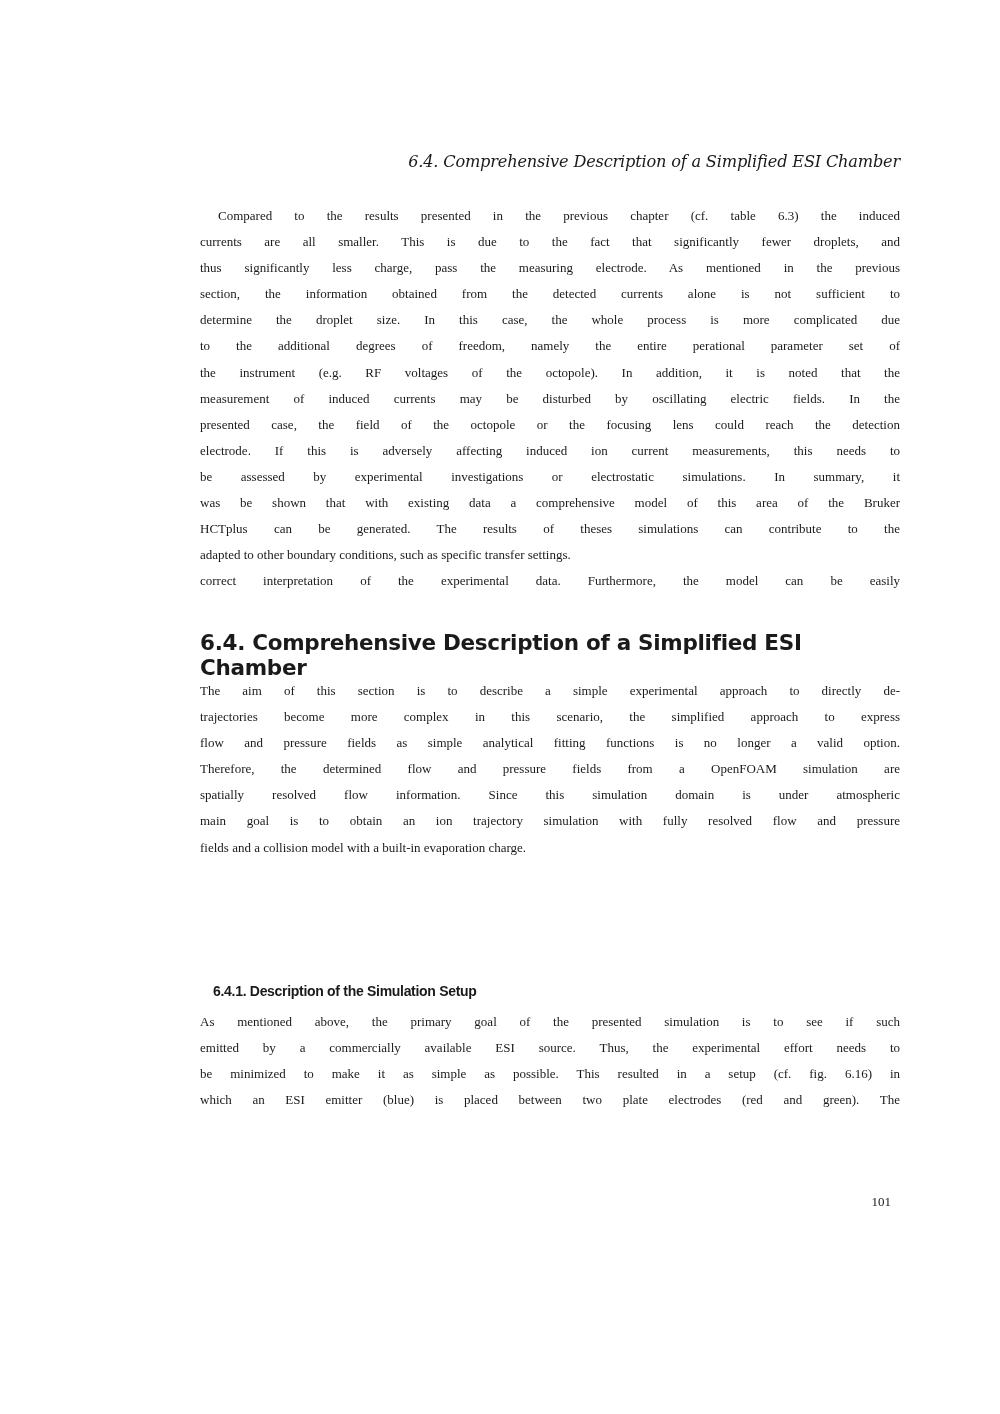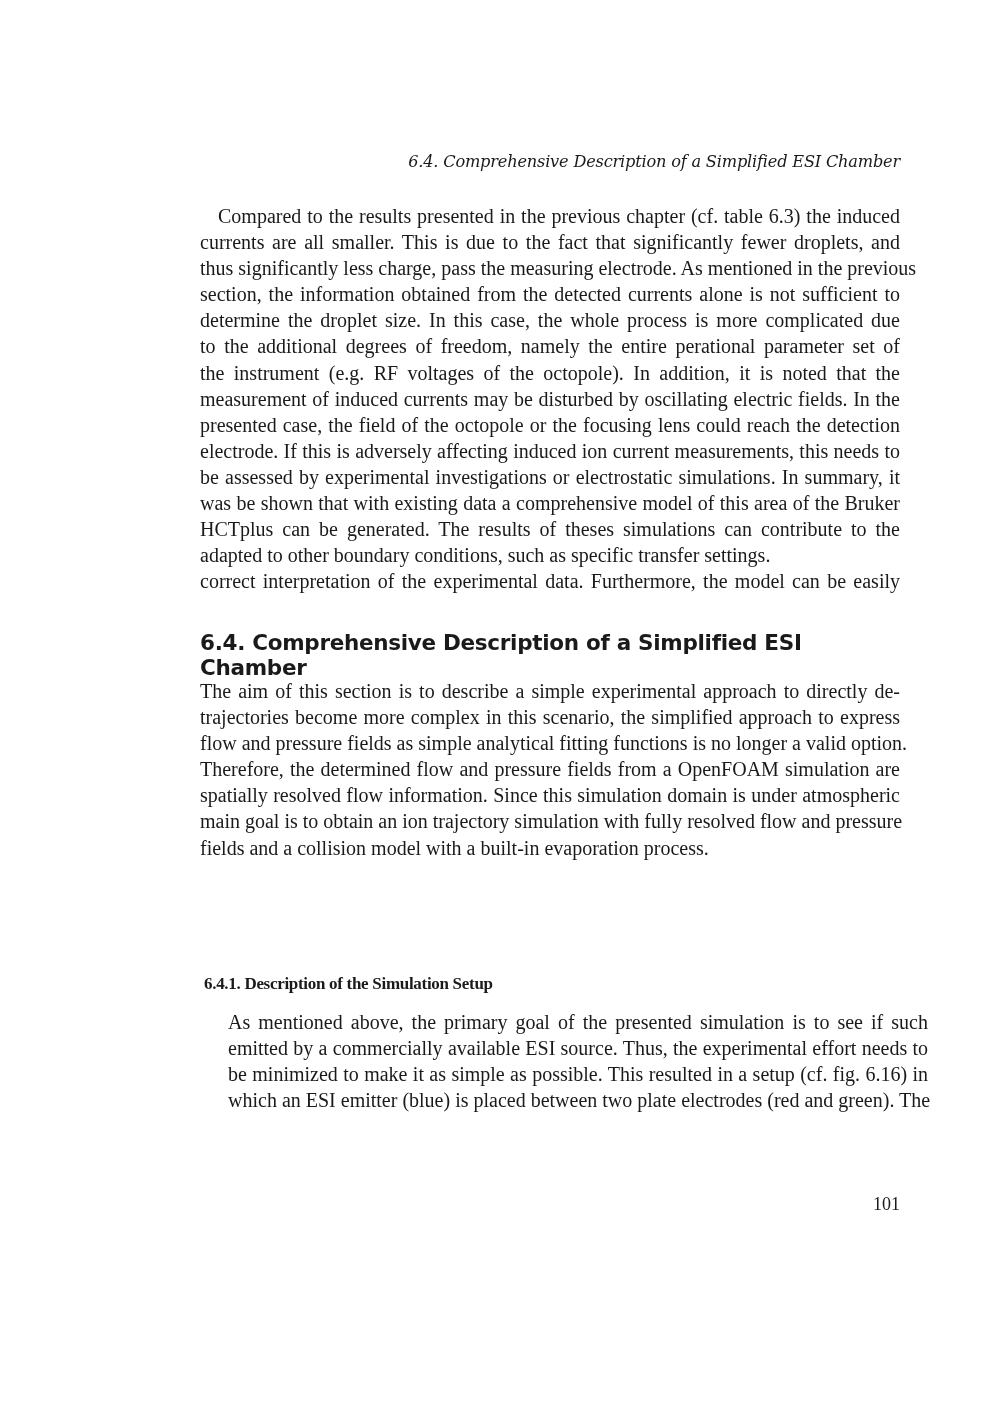--- a/index.html
+++ b/index.html
@@ -4,35 +4,35 @@
 <style>
   html, body { margin: 0; padding: 0; background: #ffffff; }
   body { width: 1000px; height: 1414px; position: relative; overflow: hidden; color: #1a1a1a; }
   .page { position: absolute; left: 200px; top: 0; width: 700px; }
   .running-header {
     position: absolute; top: 152px; right: 0; width: 700px; text-align: right;
     font-family: "DejaVu Serif", serif; font-style: italic; font-size: 16.2px; letter-spacing: -0.2px;
   }
   .para {
     position: absolute; left: 0; width: 700px;
-    font-family: "Liberation Serif", serif; font-size: 20px; line-height: 26.1px;
+    font-family: "Liberation Serif", serif; font-size: 13px; line-height: 26.1px;
     text-align: justify; text-align-last: left; margin: 0;
   }
   .para .line { display: block; text-align: justify; text-align-last: justify; white-space: nowrap; }
   .para .line.last { text-align-last: left; }
   .h-section {
     position: absolute; left: 0; top: 630px; margin: 0;
     font-family: "DejaVu Sans", sans-serif; font-weight: bold; font-size: 21.5px; letter-spacing: -0.3px;
   }
   .h-subsection {
-    position: absolute; left: 0; top: 970px; margin: 4px;
-    font-family: Liberation Serif, serif; font-weight: bold; font-size: 17px; letter-spacing: -0.3px;
+    position: absolute; left: 0; top: 970px; margin: 13px;
+    font-family: Liberation Sans, sans-serif; font-weight: bold; font-size: 14px; letter-spacing: -0.3px;
   }
   .page-number {
-    position: absolute; top: 1194px; right: 0; font-family: "Liberation Serif", serif; font-size: 18px;
+    position: absolute; top: 1194px; right: 9px; font-family: "Liberation Serif", serif; font-size: 13px;
   }
 </style>
 </head>
 <body>
 
 <div class="page">
   <div class="running-header">6.4. Comprehensive Description of a Simplified ESI Chamber</div>
 
   <div class="para" style="top:203px;">
     <span class="line" style="padding-left:18px;">Compared to the results presented in the previous chapter (cf. table 6.3) the induced</span>
@@ -54,26 +54,26 @@
 
   <h2 class="h-section">6.4.  Comprehensive Description of a Simplified ESI Chamber</h2>
 
   <div class="para" style="top:678px;">
     <span class="line">The aim of this section is to describe a simple experimental approach to directly de-</span>
     <span class="line">trajectories become more complex in this scenario, the simplified approach to express</span>
     <span class="line">flow and pressure fields as simple analytical fitting functions is no longer a valid option.</span>
     <span class="line">Therefore, the determined flow and pressure fields from a OpenFOAM simulation are</span>
     <span class="line">spatially resolved flow information. Since this simulation domain is under atmospheric</span>
     <span class="line">main goal is to obtain an ion trajectory simulation with fully resolved flow and pressure</span>
-    <span class="line last">fields and a collision model with a built-in evaporation process.</span>
+    <span class="line last">fields and a collision model with a built-in evaporation charge.</span>
   </div>
 
   <h3 class="h-subsection">6.4.1.  Description of the Simulation Setup</h3>
 
-  <div class="para" style="top:1009px;margin-left:28px;">
+  <div class="para" style="top:1009px;">
     <span class="line">As mentioned above, the primary goal of the presented simulation is to see if such</span>
     <span class="line">emitted by a commercially available ESI source. Thus, the experimental effort needs to</span>
     <span class="line">be minimized to make it as simple as possible. This resulted in a setup (cf. fig. 6.16) in</span>
     <span class="line">which an ESI emitter (blue) is placed between two plate electrodes (red and green). The</span>
   </div>
 
   <div class="page-number">101</div>
 </div>
 
 </body></html>

